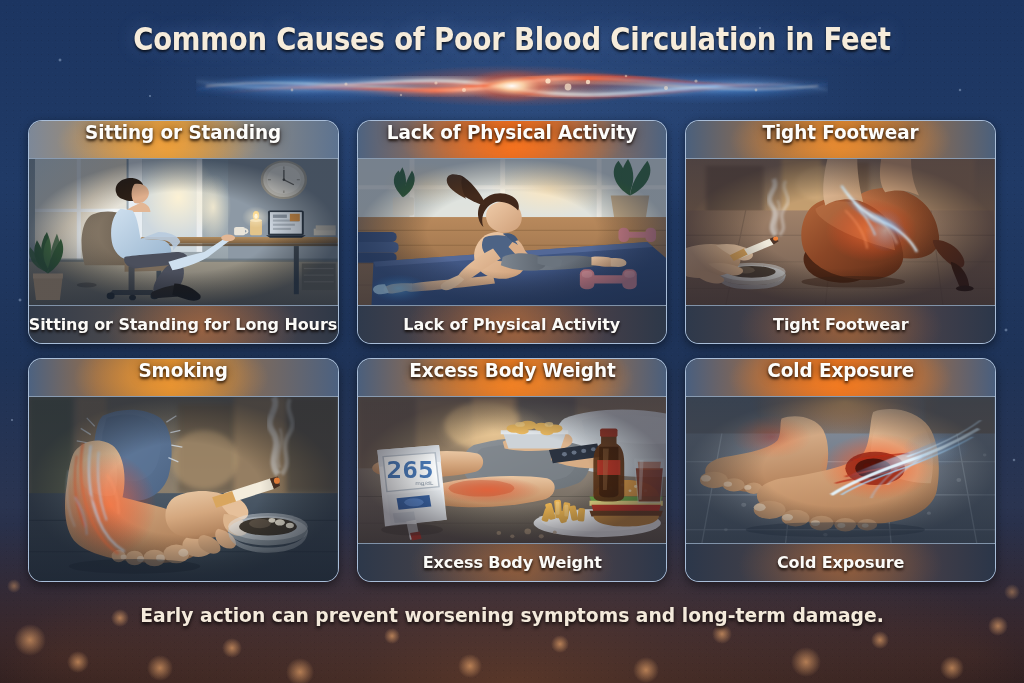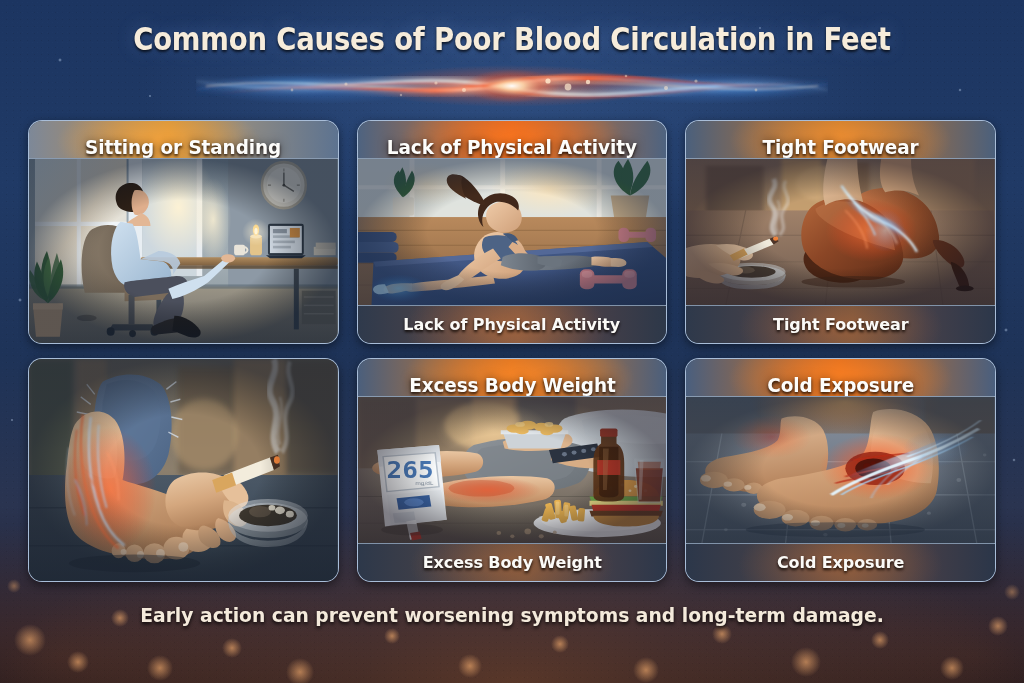--- a/index.html
+++ b/index.html
@@ -67,21 +67,21 @@
     border:1.6px solid rgba(200,222,250,.80);
     overflow:hidden;
     background:#2a3a52;
     box-shadow:0 3px 10px rgba(0,0,0,.45), inset 0 0 0 1px rgba(255,255,255,.10);
     display:flex; flex-direction:column;
   }
 
   .card-header {
     position:relative;
     height:38px; flex:0 0 38px;
-    display:flex; align-items:flex-end; justify-content:center;
+    display:flex; align-items:flex-start; justify-content:center;
     border-bottom:1px solid rgba(215,235,255,.55);
     overflow:hidden;
   }
   .card-header .hglow { position:absolute; inset:0; }
   .card-header span {
     position:relative; z-index:2;
     font-size:19px; font-weight:bold;
     font-family:"DejaVu Sans", sans-serif;
     color:#fdfdfb;
     text-shadow:0 2px 3px rgba(20,8,0,.85), 0 0 10px rgba(0,0,0,.5);
@@ -407,20 +407,26 @@
             <g stroke="#8b8880" stroke-width="1.4">
               <line x1="276" y1="132" x2="306" y2="132"></line>
                 <line x1="276" y1="140" x2="306" y2="140"></line>
               <line x1="276" y1="148" x2="306" y2="148"></line>
             </g>
           </g>
           <ellipse cx="58" cy="152" rx="10" ry="3" fill="#4c4a46" opacity=".6"></ellipse>
           <rect width="310" height="176" fill="url(#c1vig)"></rect>
         </svg>
       </div>
+      <div class="card-caption">
+        <div class="cglow" style="background:
+            radial-gradient(ellipse 42% 170% at 56% 60%, rgba(180,108,62,.62), rgba(0,0,0,0) 75%),
+            linear-gradient(90deg,#323b4a 0%,#4d4a4c 34%,#6a5348 56%,#43424c 78%,#2f3847 100%);"></div>
+        <span>Sitting or Standing for Long Hours</span>
+      </div>
     </div>
 
     <div class="card">
       <div class="card-header">
         <div class="hglow" style="background:
             radial-gradient(ellipse 52% 165% at 50% 52%, rgba(255,120,32,.92), rgba(0,0,0,0) 70%),
             linear-gradient(90deg,#4e6380 0%,#8a6a5a 22%,#d4601e 50%,#8a6a5a 78%,#4e6380 100%);"></div>
         <span>Lack of Physical Activity</span>
       </div>
       <div class="card-art">
@@ -693,20 +699,26 @@
       </div>
       <div class="card-caption">
         <div class="cglow" style="background:
             radial-gradient(ellipse 44% 175% at 50% 58%, rgba(190,108,58,.55), rgba(0,0,0,0) 75%),
             linear-gradient(90deg,#2e394b 0%,#4a4247 32%,#67503f 54%,#433f49 78%,#2c374a 100%);"></div>
         <span>Tight Footwear</span>
       </div>
     </div>
 
     <div class="card">
+      <div class="card-header">
+        <div class="hglow" style="background:
+            radial-gradient(ellipse 44% 160% at 46% 50%, rgba(255,160,54,.80), rgba(0,0,0,0) 72%),
+            linear-gradient(90deg,#4d6280 0%,#8f6b4c 22%,#c07f2b 46%,#7d6a5c 72%,#4c6180 100%);"></div>
+        <span>Smoking</span>
+      </div>
       <div class="card-art">
         <svg viewBox="0 0 310 176" preserveAspectRatio="none">
           <defs>
             <linearGradient id="c4bg" x1="0" y1="0" x2="0" y2="1">
               <stop offset="0" stop-color="#6e6b64"></stop>
                 <stop offset="0.5" stop-color="#8c7f6d"></stop>
                 <stop offset="1" stop-color="#4d5560"></stop>
             </linearGradient>
             <linearGradient id="c4floor" x1="0" y1="0" x2="0" y2="1">
               <stop offset="0" stop-color="#4b5866"></stop>

